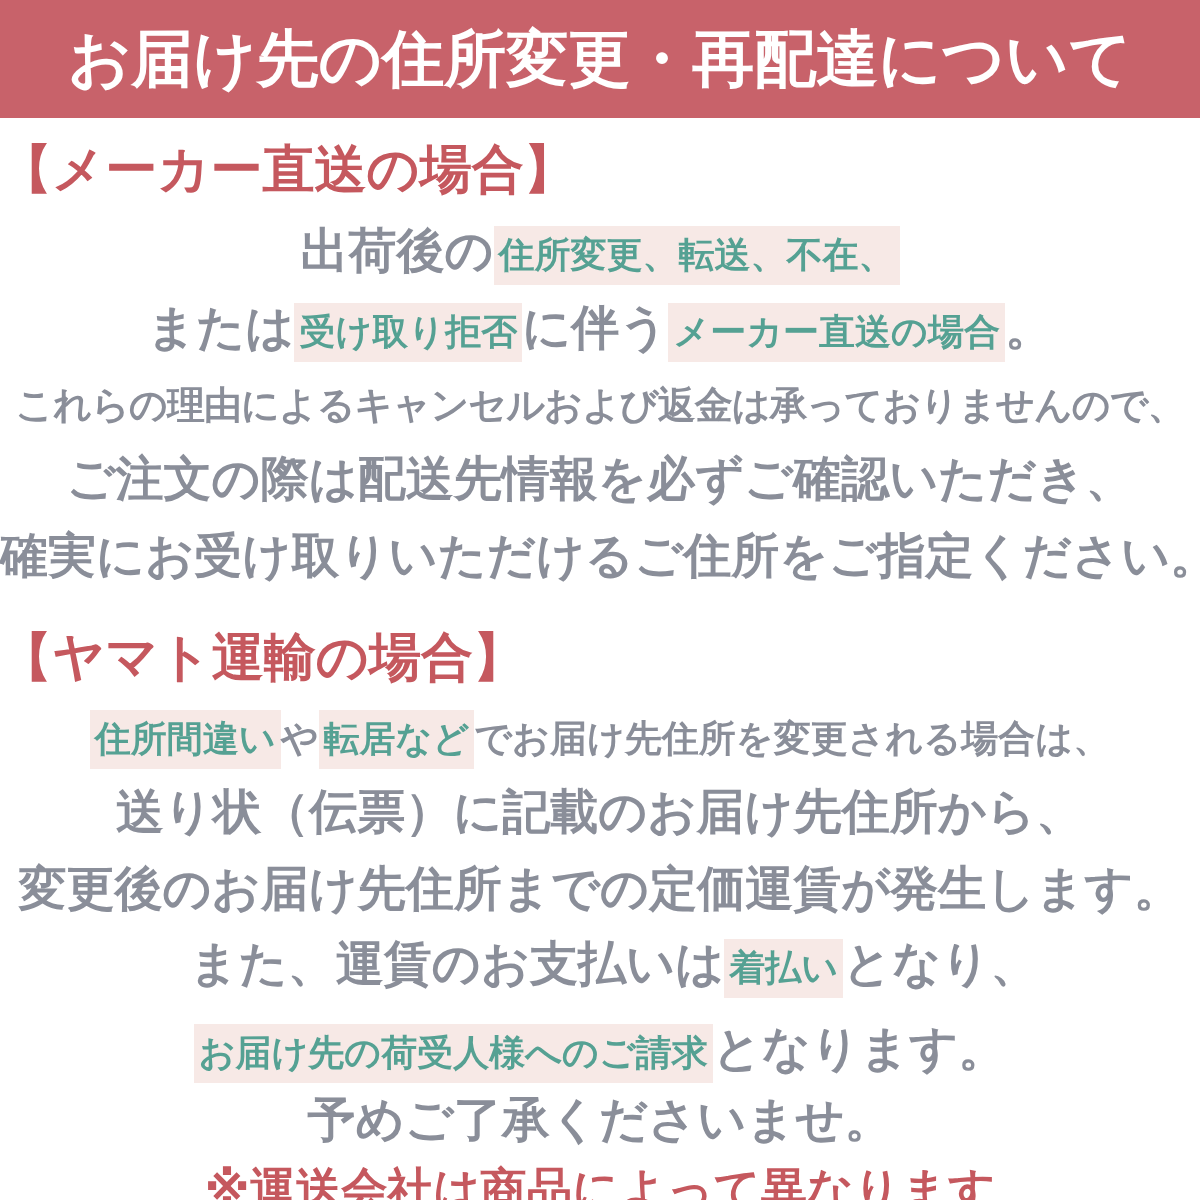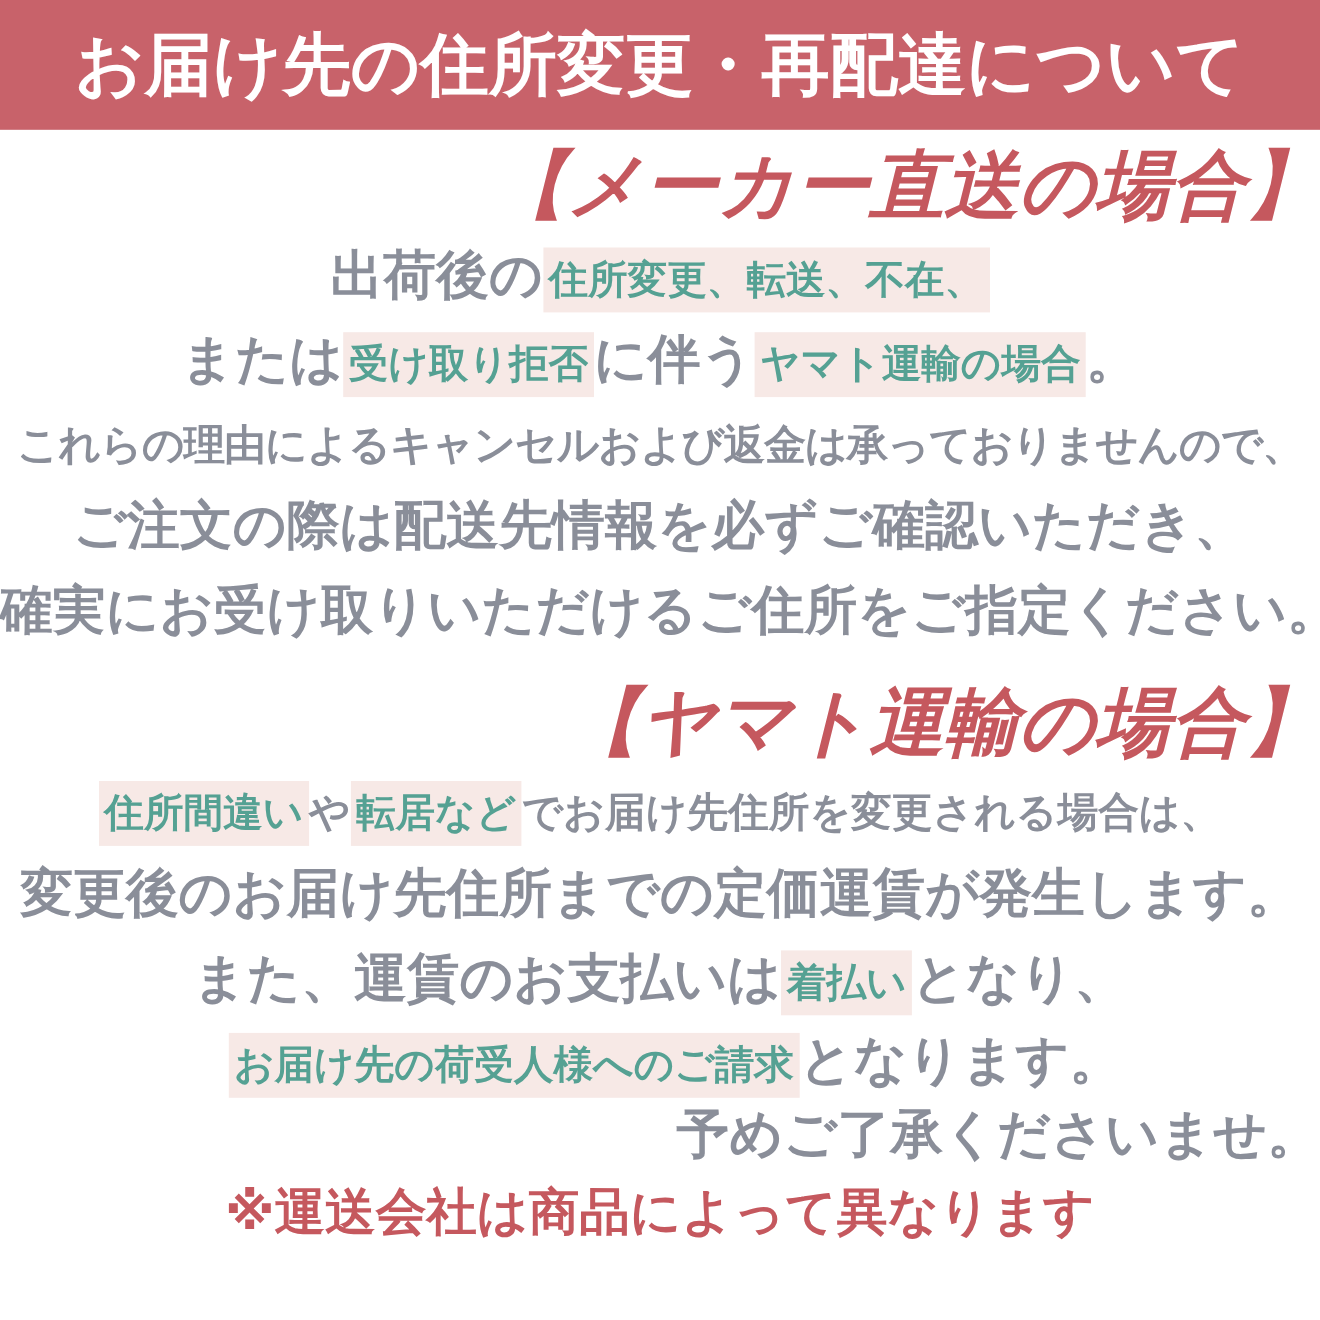--- a/index.html
+++ b/index.html
@@ -24,27 +24,26 @@
     background: var(--banner-bg);
     display: flex; align-items: center; justify-content: center;
   }
   .banner-title {
     color: var(--banner-text);
     font-size: 62px;
     letter-spacing: 0px;
     white-space: nowrap;
   }
   .section-heading {
-    text-align: right;
+    text-align: left;
     color: var(--heading-red);
-    font-size: 68px;
+    font-size: 52px;
     line-height: 66px;
     margin-top: 18px;
     white-space: nowrap;
-    font-style: italic;
   }
   .section-1 .section-heading { margin-top: 30px; }
   .line {
     text-align: center;
     white-space: nowrap;
     margin-top: 12px;
     line-height: 54px;
   }
   .lines .line:first-child { margin-top: 22px; }
   .seg-plain {
@@ -54,21 +53,21 @@
   .seg-highlight {
     color: var(--hl-teal);
     background: var(--hl-bg);
     font-size: 36px;
     padding: 8px 5px 10px;
   }
   
   .section-0 .line:nth-child(3) .seg-plain { font-size: 38px; letter-spacing: -1px; }
   .section-1 .line:nth-child(1) .seg-plain { font-size: 37px; }
   .section-1 .line:nth-child(4) { margin-top: 10px; padding-left: 28px; }
-  .section-1 .line:nth-child(5) { margin-top: 2px; text-align: right; }
+  .section-1 .line:nth-child(5) { margin-top: 20px; }
   .section-1 .line:nth-child(6) { margin-top: 6px; }
   .footer-note {
     text-align: center;
     color: var(--note-red);
     font-size: 46px;
     line-height: 54px;
     margin-top: 4px;
     white-space: nowrap;
   }
 </style>
@@ -78,30 +77,31 @@
 <header class="banner">
   <h1 class="banner-title">お届け先の住所変更・再配達について</h1>
 </header>
 
 <main>
   <div id="sections">
       <section class="section section-0">
         <h2 class="section-heading">【メーカー直送の場合】</h2>
         <div class="lines">
           <div class="line"><span class="seg-plain">出荷後の</span><span class="seg-highlight">住所変更、転送、不在、</span></div>
-          <div class="line"><span class="seg-plain">または</span><span class="seg-highlight">受け取り拒否</span><span class="seg-plain">に伴う</span><span class="seg-highlight">ヤマト運輸の場合</span><span class="seg-plain">。</span></div>
+          <div class="line"><span class="seg-plain">または</span><span class="seg-highlight">受け取り拒否</span><span class="seg-plain">に伴う</span><span class="seg-highlight">メーカー直送の場合</span><span class="seg-plain">。</span></div>
           <div class="line"><span class="seg-plain">これらの理由によるキャンセルおよび返金は承っておりませんので、</span></div>
           <div class="line"><span class="seg-plain">ご注文の際は配送先情報を必ずご確認いただき、</span></div>
           <div class="line"><span class="seg-plain">確実にお受け取りいただけるご住所をご指定ください。</span></div>
         </div>
       </section>
       <section class="section section-1">
         <h2 class="section-heading">【ヤマト運輸の場合】</h2>
         <div class="lines">
           <div class="line"><span class="seg-highlight">住所間違い</span><span class="seg-plain">や</span><span class="seg-highlight">転居など</span><span class="seg-plain">でお届け先住所を変更される場合は、</span></div>
+          <div class="line"><span class="seg-plain">送り状（伝票）に記載のお届け先住所から、</span></div>
           <div class="line"><span class="seg-plain">変更後のお届け先住所までの定価運賃が発生します。</span></div>
           <div class="line"><span class="seg-plain">また、運賃のお支払いは</span><span class="seg-highlight">着払い</span><span class="seg-plain">となり、</span></div>
           <div class="line"><span class="seg-highlight">お届け先の荷受人様へのご請求</span><span class="seg-plain">となります。</span></div>
           <div class="line"><span class="seg-plain">予めご了承くださいませ。</span></div>
         </div>
       </section>
     </div>
   <div class="footer-note">※運送会社は商品によって異なります</div>
 </main>
 

